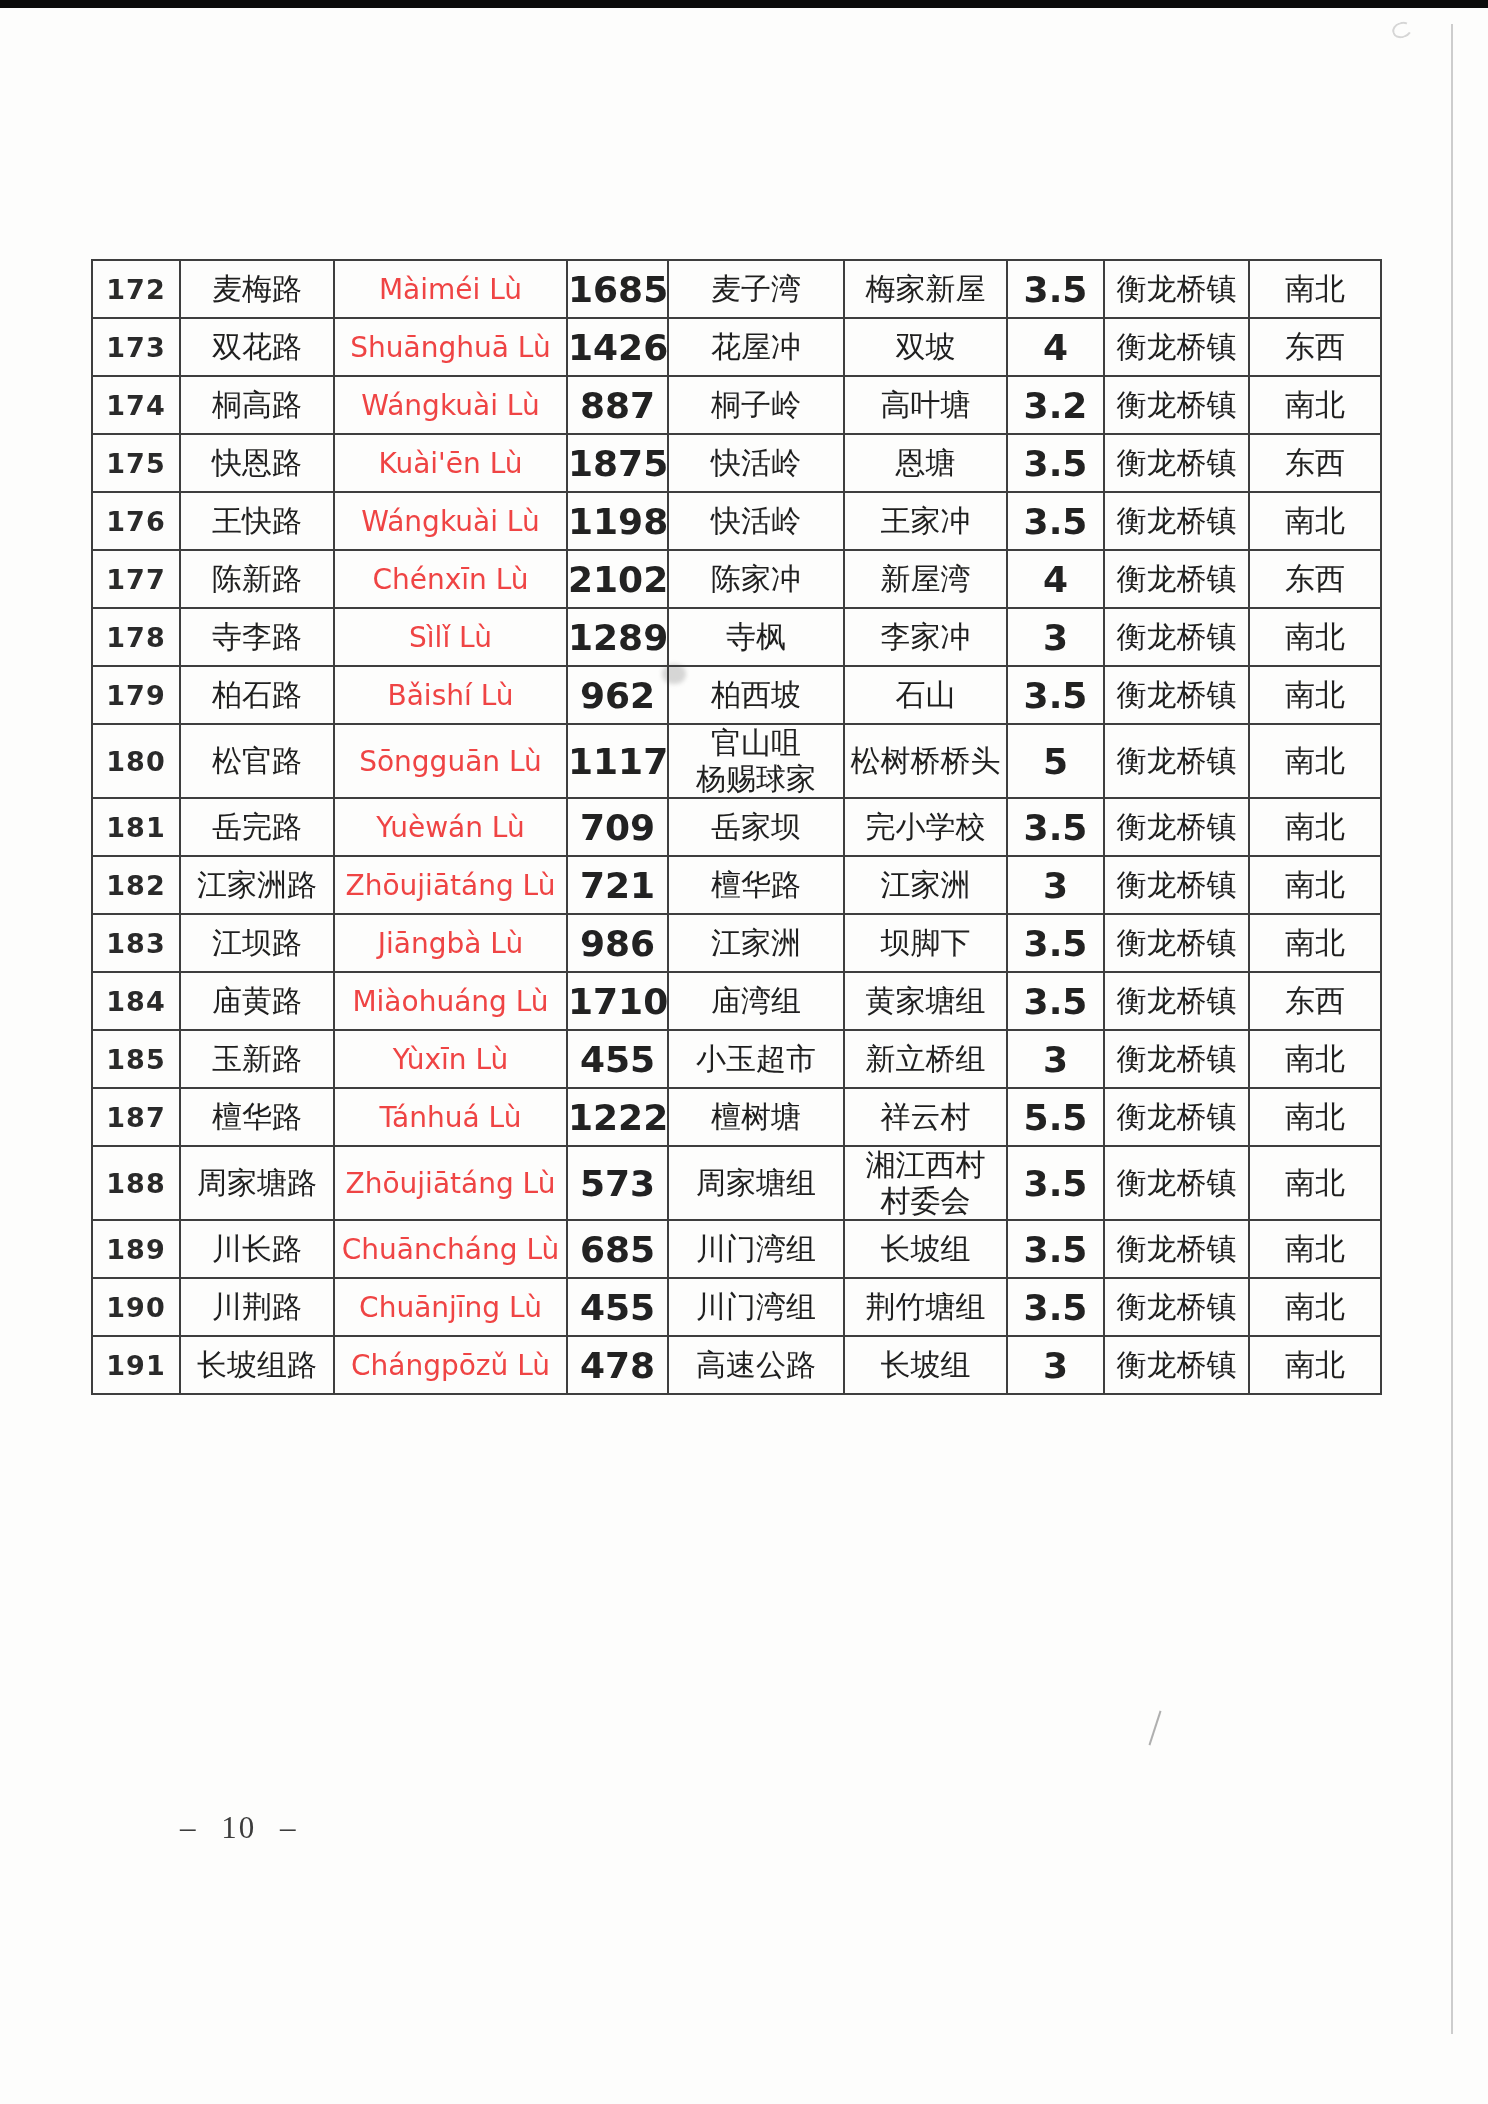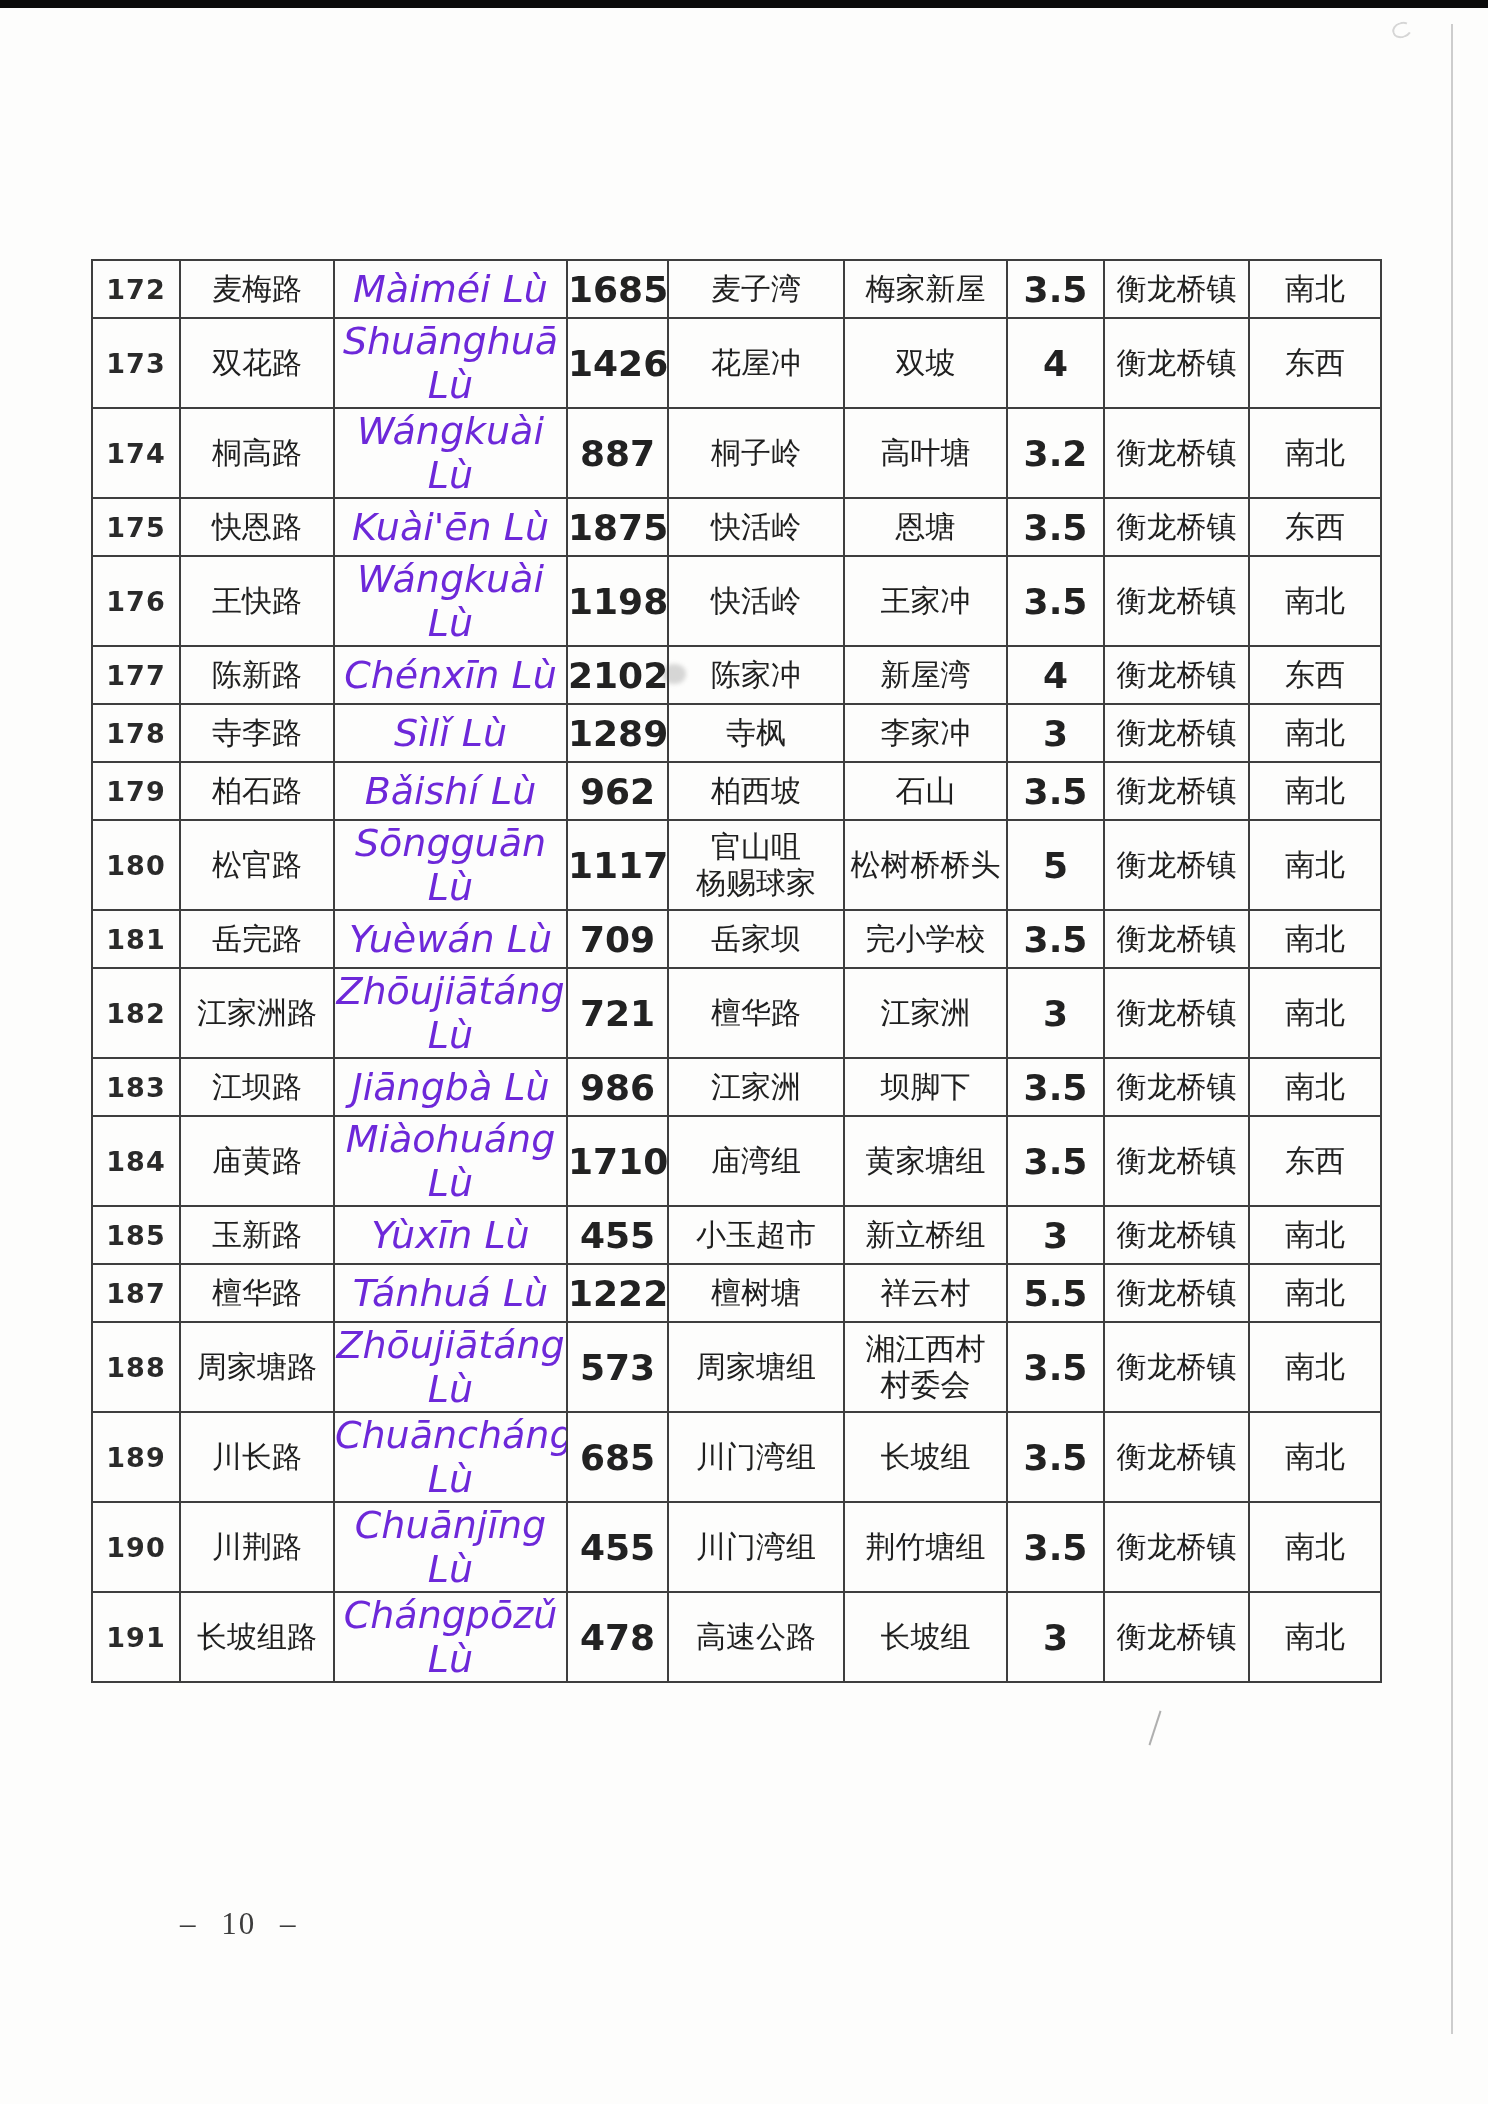--- a/index.html
+++ b/index.html
@@ -51,29 +51,29 @@
   .c-no{
     font-family:"DejaVu Sans","Liberation Sans",sans-serif;
     font-size:27px;font-weight:600;letter-spacing:1px;color:#2a2a2a;
   }
   .c-cn{
     font-family:"Liberation Serif","DejaVu Serif",serif;
     font-size:30px;color:#1f1f1f;
   }
   .c-py{
     font-family:"DejaVu Sans","Liberation Sans",sans-serif;
-    font-size:38px;color:#6d28d9;font-style:italic;
+    font-size:28px;color:#ef4444;
   }
   .c-num{
     font-family:"DejaVu Sans","Liberation Sans",sans-serif;
     font-size:36px;font-weight:600;color:#222;
   }
   .ml{white-space:pre-line;line-height:1.2;}
   .footer{
-    position:absolute;left:180px;top:1906px;
+    position:absolute;left:180px;top:1810px;
     font-size:31px;color:#3c3c3c;
     font-family:"Liberation Serif","DejaVu Serif",serif;
     letter-spacing:2px;word-spacing:14px;
   }
 </style>
 </head>
 <body>
 
 <div class="page">
 

